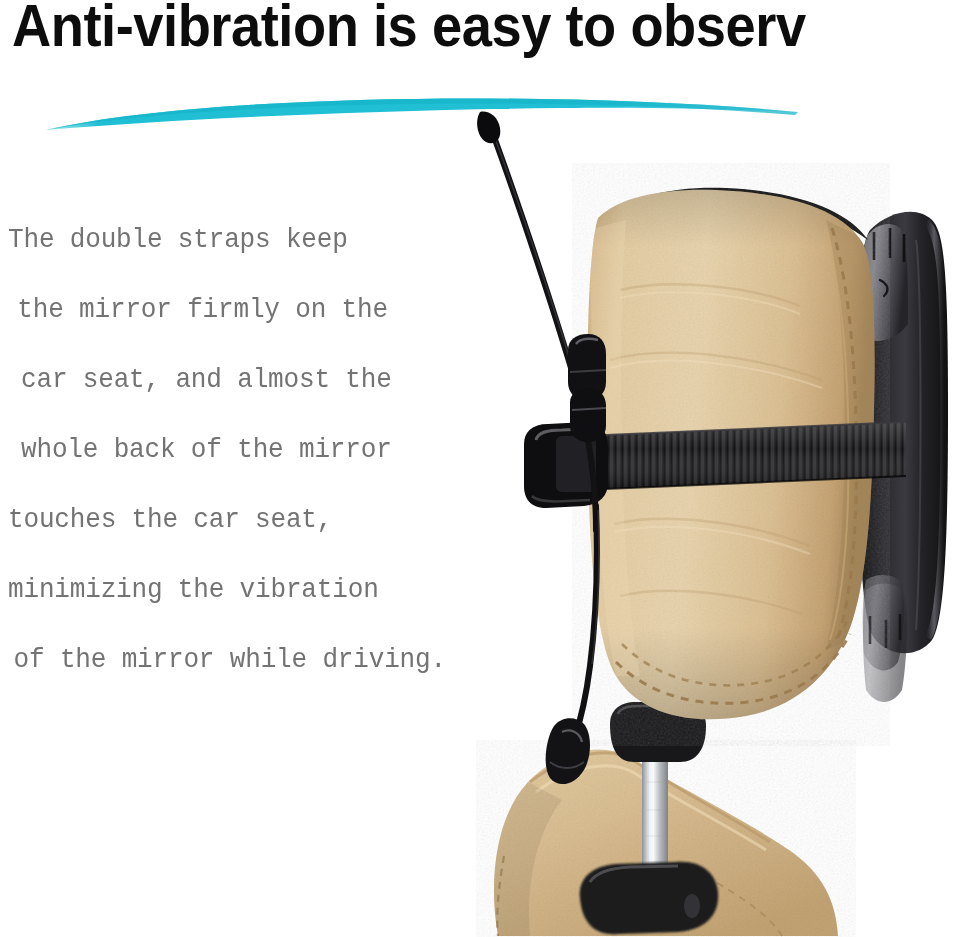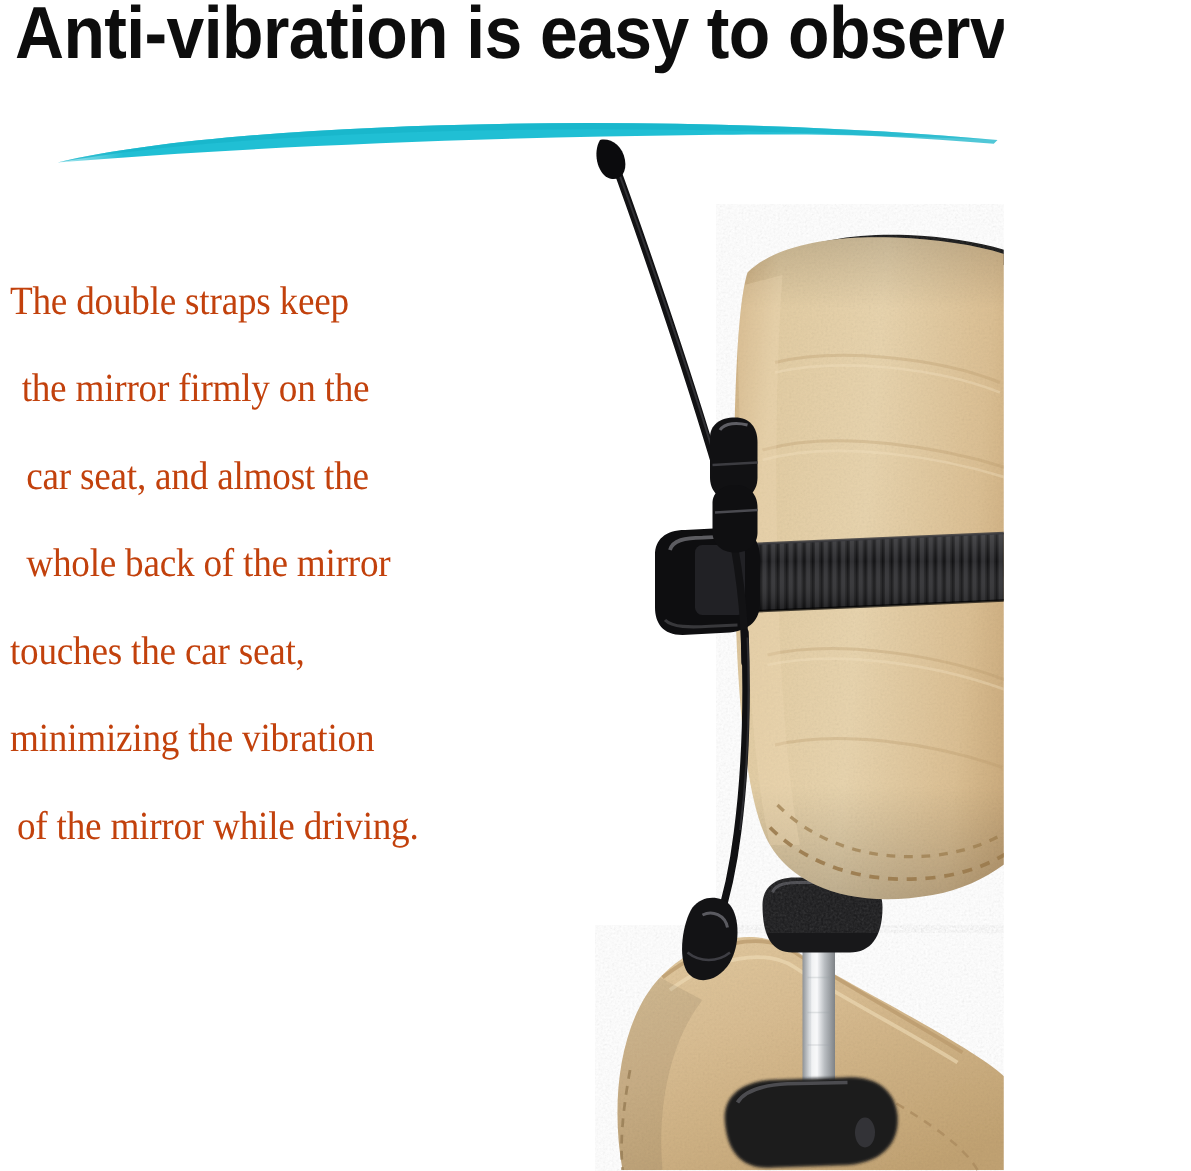--- a/index.html
+++ b/index.html
@@ -6,21 +6,21 @@
   html, body {
     margin: 0;
     padding: 0;
     background: #ffffff;
   }
   body {
     font-family: "Liberation Sans", sans-serif;
   }
   .page {
     position: relative;
-    width: 803px;
+    width: 953px;
     height: 937px;
     background: #ffffff;
     overflow: hidden;
   }
 
   
   .headline {
     position: absolute;
     left: 12px;
     top: -4px;
@@ -44,25 +44,25 @@
     width: 953px;
     height: 58px;
   }
 
   
   .bodycopy {
     position: absolute;
     left: 8px;
     top: 205px;
     width: 500px;
-    font-family: Liberation Serif, serif;
+    font-family: Liberation Mono, monospace;
     font-weight: 300;
-    font-size: 32px;
+    font-size: 28px;
     line-height: 70px;
-    color: #c2410c;
+    color: #737373;
     letter-spacing: -0.2px;
   }
   .bodycopy .line {
     display: block;
     white-space: nowrap;
     transform: scaleX(0.93);
     transform-origin: left center;
   }
   .bodycopy .line.indent-1 { padding-left: 10px; }
   .bodycopy .line.indent-2 { padding-left: 14px; }

